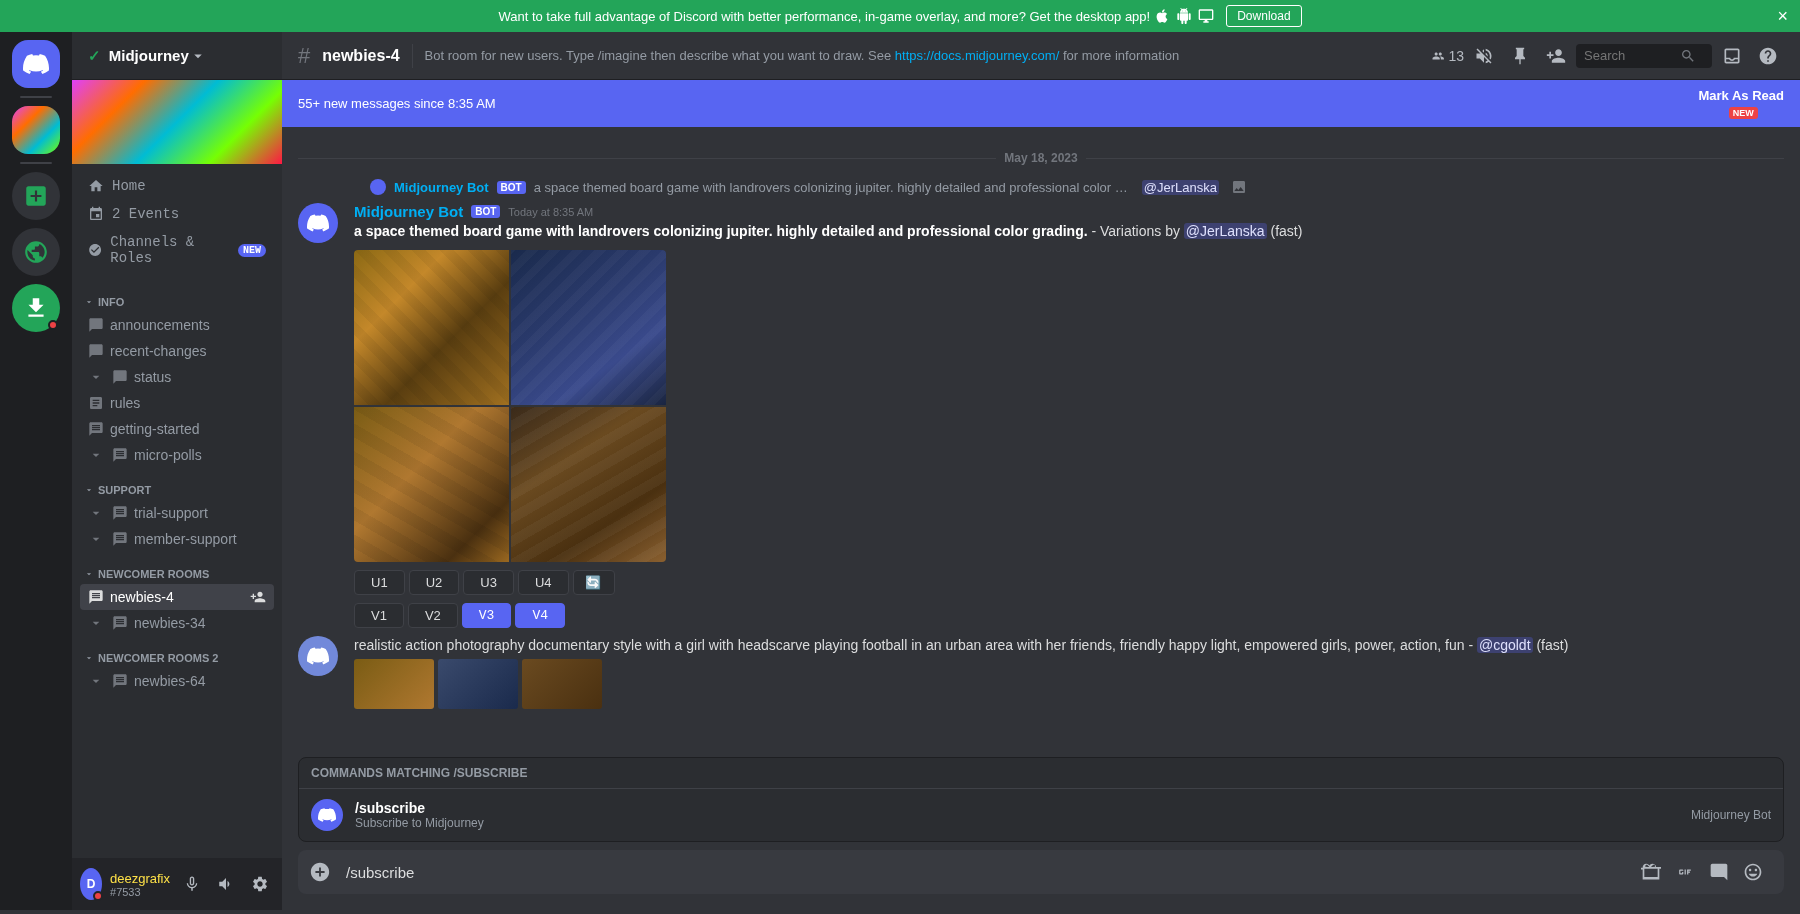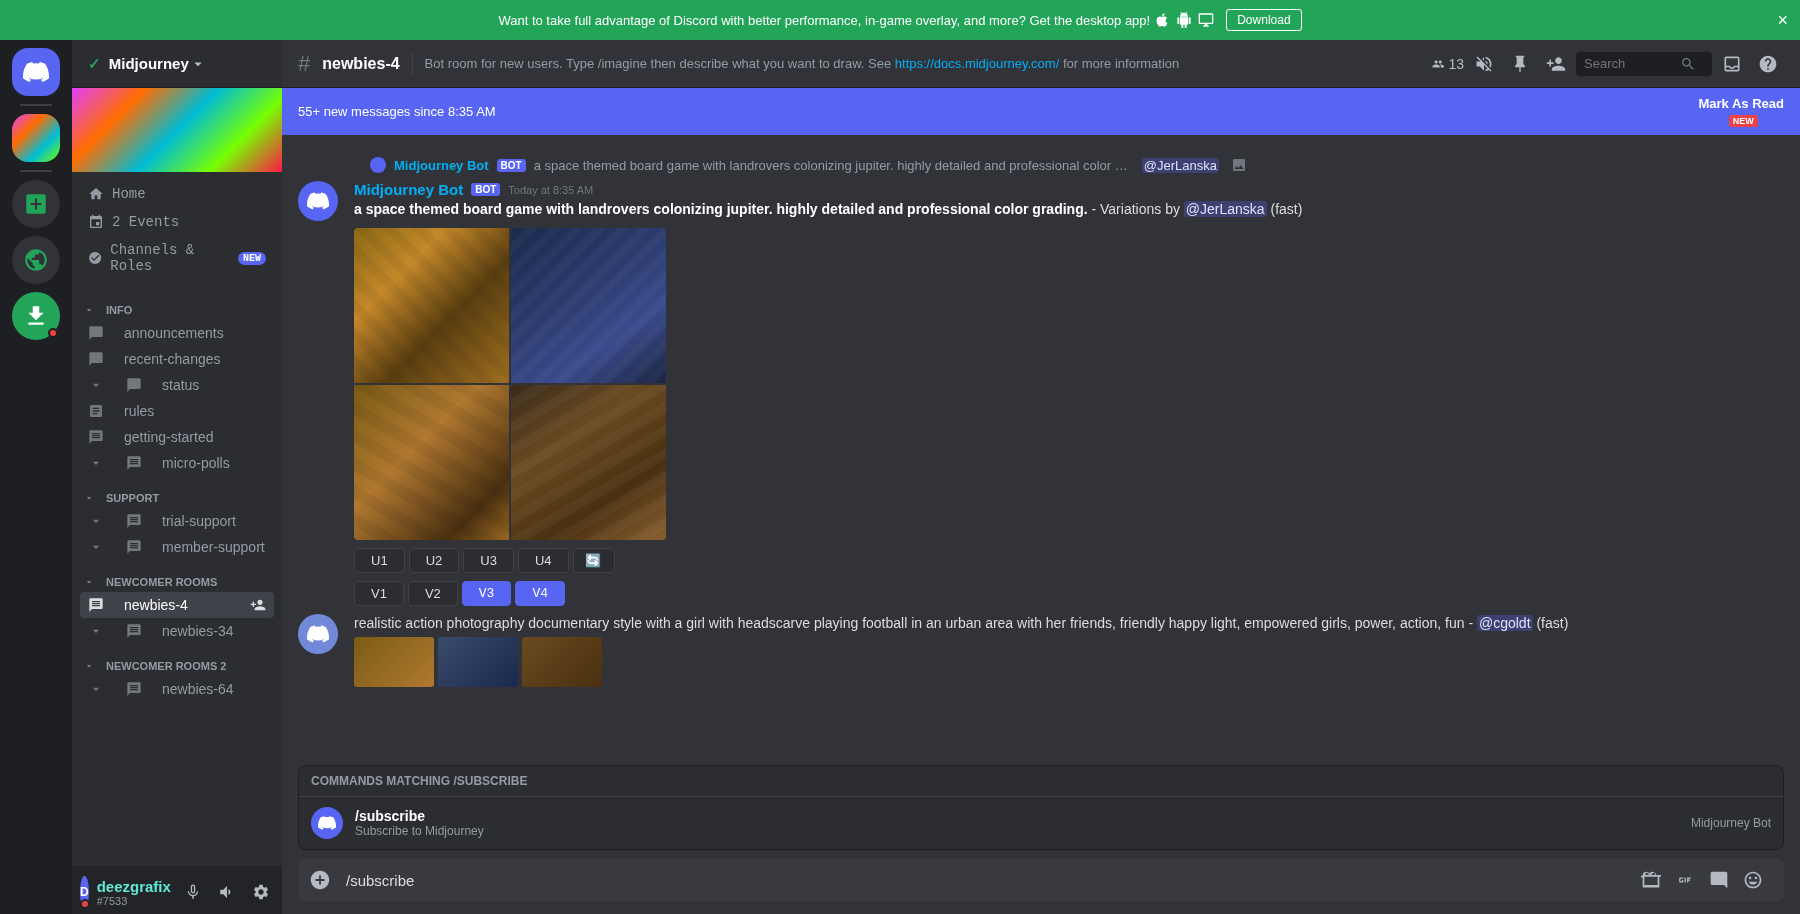--- a/index.html
+++ b/index.html
@@ -1,20 +1,20 @@
 <!DOCTYPE html>
 <html><head>
   <meta charset="utf-8">
   <style>
     * { margin: 0; padding: 0; box-sizing: border-box; }
     body { width: 1800px; height: 914px; overflow: hidden; font-family: 'Segoe UI', Arial, sans-serif; background: #313338; color: #dcddde; font-size: 14px; }
 
     
     #top-banner {
-      width: 100%; height: 40px; background: #23a559; display: flex; align-items: center; justify-content: center; position: relative; z-index: 100;
+      width: 100%; height: 32px; background: #23a559; display: flex; align-items: center; justify-content: center; position: relative; z-index: 100;
     }
     #top-banner .banner-text { color: #fff; font-size: 13px; }
     #top-banner .banner-icons { display: inline-flex; align-items: center; gap: 6px; margin: 0 4px; }
     #top-banner .download-btn {
       background: transparent; border: 1px solid #fff; color: #fff; padding: 3px 10px; border-radius: 3px; font-size: 12px; cursor: pointer; margin-left: 8px;
     }
     #top-banner .close-btn {
       position: absolute; right: 12px; top: 50%; transform: translateY(-50%); background: none; border: none; color: #fff; font-size: 18px; cursor: pointer; line-height: 1;
     }
 
@@ -53,38 +53,38 @@
       display: flex; align-items: center; gap: 8px; padding: 6px 8px; border-radius: 4px; cursor: pointer; color: #949ba4; font-size: 14px; position: relative; font-family: Liberation Mono, monospace;
     }
     .server-nav-item svg { width: 16px; height: 16px; fill: #949ba4; }
     .new-badge { background: #5865f2; color: #fff; font-size: 10px; font-weight: bold; padding: 1px 5px; border-radius: 8px; }
 
     #channels-list { flex: 1; overflow-y: auto; padding: 0 8px 8px; }
     #channels-list::-webkit-scrollbar { width: 4px; }
     #channels-list::-webkit-scrollbar-thumb { background: #1e1f22; border-radius: 2px; }
 
     .channel-section-header {
-      display: flex; align-items: center; gap: 12px; padding: 16px 4px 4px 4px; color: #949ba4; font-size: 11px; font-weight: 600; text-transform: uppercase; cursor: pointer;
+      display: flex; align-items: center; gap: 4px; padding: 16px 4px 4px 4px; color: #949ba4; font-size: 11px; font-weight: 600; text-transform: uppercase; cursor: pointer;
     }
     .channel-section-header svg { width: 10px; height: 10px; fill: #949ba4; }
 
     .channel-item {
-      display: flex; align-items: center; gap: 20px; padding: 5px 8px; border-radius: 4px; cursor: pointer; color: #949ba4; font-size: 14px; position: relative;
+      display: flex; align-items: center; gap: 6px; padding: 5px 8px; border-radius: 4px; cursor: pointer; color: #949ba4; font-size: 14px; position: relative;
     }
     .channel-item.active { background: #404249; color: #fff; }
     .channel-item svg { width: 16px; height: 16px; fill: #72767d; flex-shrink: 0; }
     .channel-item.active svg { fill: #dcddde; }
     .channel-item .user-count-icon { margin-left: auto; width: 16px; height: 16px; fill: #72767d; }
 
     #user-bar {
       height: 52px; background: #232428; display: flex; align-items: center; padding: 0 8px; gap: 8px;
     }
     .user-bar-avatar { width: 32px; height: 32px; border-radius: 50%; background: #5865f2; display: flex; align-items: center; justify-content: center; color: #fff; font-size: 12px; font-weight: bold; position: relative; }
     .user-bar-info { flex: 1; }
-    .user-bar-name { color: #5eead4; font-size: 15px; font-weight: 700; }
+    .user-bar-name { color: #fde047; font-size: 13px; font-weight: 400; }
     .user-bar-tag { color: #949ba4; font-size: 11px; }
     .user-bar-icons { display: flex; gap: 6px; }
     .user-bar-icon { width: 28px; height: 28px; display: flex; align-items: center; justify-content: center; border-radius: 4px; cursor: pointer; }
     .user-bar-icon svg { width: 18px; height: 18px; fill: #b5bac1; }
     .user-status-dot { position: absolute; bottom: -1px; right: -1px; width: 10px; height: 10px; background: #ed4245; border-radius: 50%; border: 2px solid #232428; }
 
     
     #main-content { flex: 1; display: flex; flex-direction: column; overflow: hidden; }
 
     
@@ -479,20 +479,25 @@
     <div id="new-messages-bar">
       <span class="bar-text">55+ new messages since 8:35 AM</span>
       <div class="mark-read-btn">
         <span>Mark As Read</span>
         <span style="background:#ed4245; color:#fff; font-size:9px; font-weight:bold; padding:1px 4px; border-radius:3px; margin-left:4px;">NEW</span>
       </div>
     </div>
 
     <div id="chat-area">
 
+      <div class="date-divider">
+        <div class="date-divider-line"></div>
+        <span class="date-divider-text">May 18, 2023</span>
+        <div class="date-divider-line"></div>
+      </div>
 
       <div style="padding: 4px 16px 0 72px; position: relative;">
         <div class="ref-message">
           <div class="ref-avatar"></div>
           <span style="color:#00aff4; font-weight:600;">Midjourney Bot</span>
           <span class="bot-badge">BOT</span>
           <span class="ref-text">a space themed board game with landrovers colonizing jupiter. highly detailed and professional color grading. - Image #2</span>
           <span style="color:#dee0fc; background:rgba(88,101,242,0.3); border-radius:3px; padding:0 2px;">@JerLanska</span>
           <svg viewBox="0 0 24 24" width="16" height="16" fill="#72767d" style="margin-left:4px;">
               <path d="M21 19V5c0-1.1-.9-2-2-2H5c-1.1 0-2 .9-2 2v14c0 1.1.9 2 2 2h14c1.1 0 2-.9 2-2zM8.5 13.5l2.5 3.01L14.5 12l4.5 6H5l3.5-4.5z"></path>

